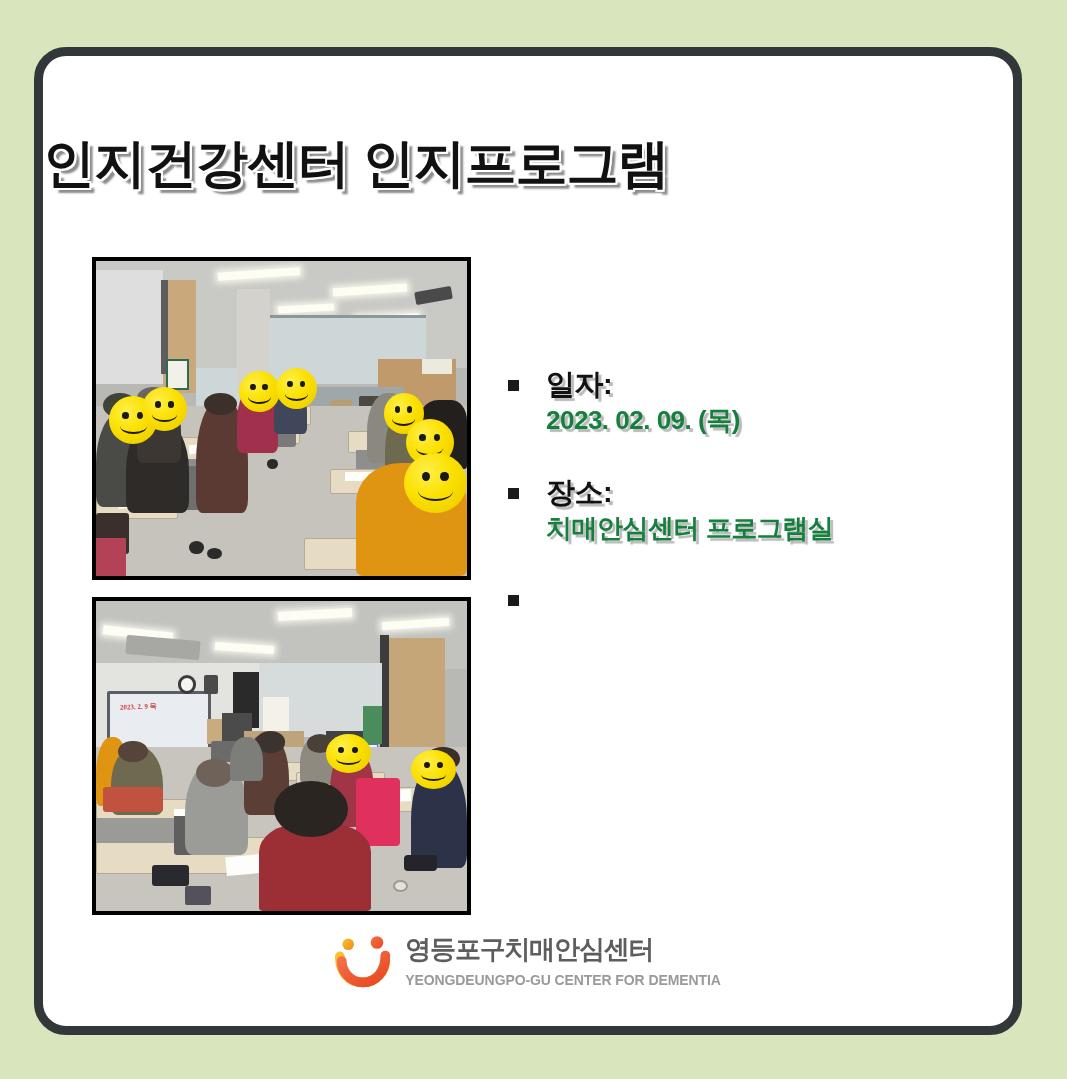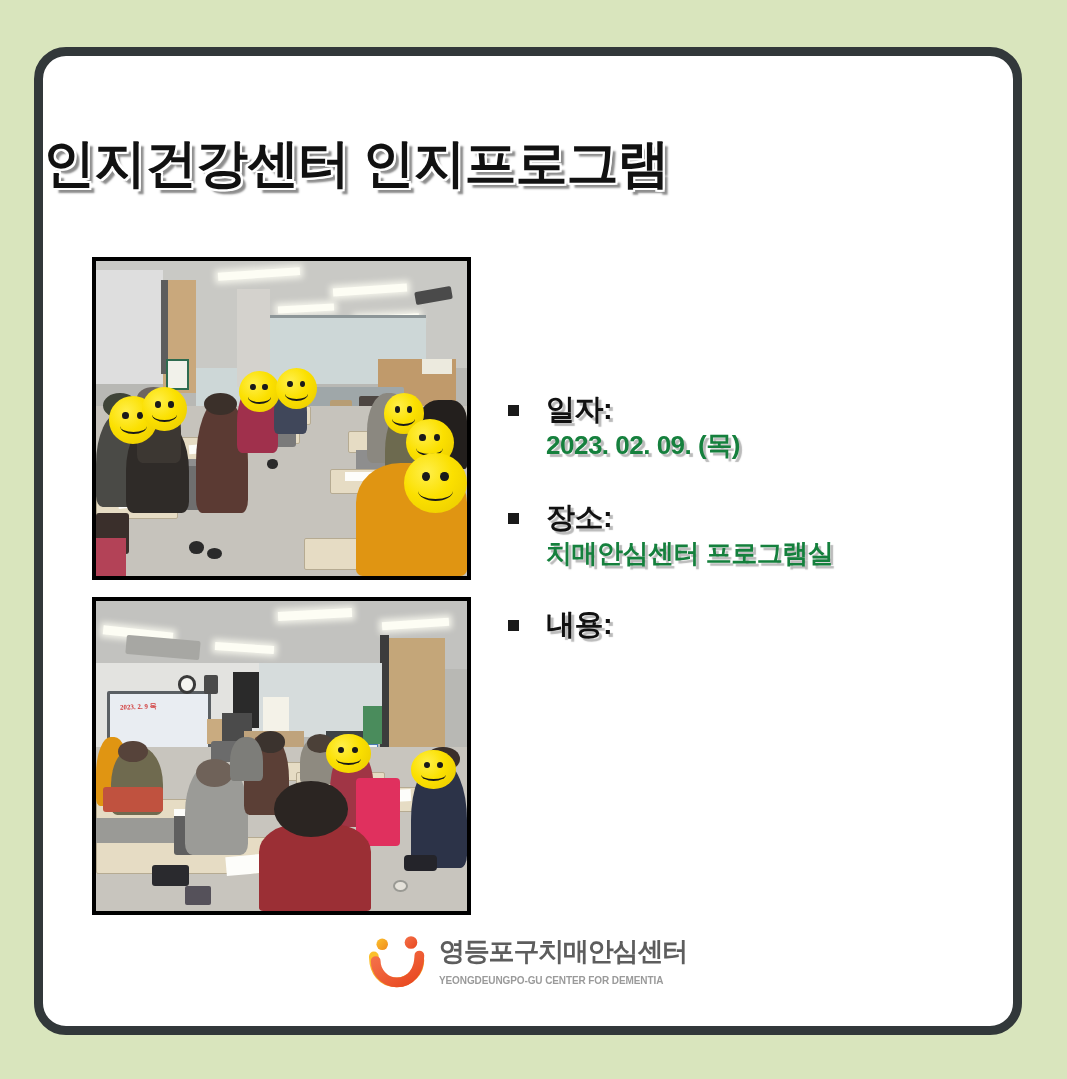--- a/index.html
+++ b/index.html
@@ -92,21 +92,21 @@
     font-family: "Liberation Serif", serif;
     font-weight: bold;
     line-height: 1.15;
     transform: rotate(-2deg);
     white-space: pre-line;
   }
 
   
   .info {
     position: absolute;
-    left: 457px; top: 335px;
+    left: 457px; top: 310px;
     width: 470px;
   }
   .info-item { position: relative; padding-left: 46px; margin-bottom: 36px; }
   .info-item:last-child { margin-bottom: 0; }
   .bullet {
     position: absolute;
     left: 8px; top: 14px;
     width: 11px; height: 11px;
     background: #1a1a1a;
   }
@@ -132,22 +132,22 @@
     align-items: center;
     gap: 12px;
   }
   .logo-mark { width: 58px; height: 52px; flex: none; }
   .logo-text { display: flex; flex-direction: column; }
   .logo-ko {
     font-size: 26px; font-weight: bold; color: #5d5d5d;
     letter-spacing: -1.2px; line-height: 1.05;
   }
   .logo-en {
-    font-size: 10px; font-weight: bold; color: #9a9a9a;
-    letter-spacing: -0.1px; margin-top: 9px;
+    font-size: 14px; font-weight: bold; color: #9a9a9a;
+    letter-spacing: -0.1px; margin-top: 9px; text-align: right;
   }
 </style>
 </head>
 <body>
 
 <div class="card">
 
   <div class="title">인지건강센터 인지프로그램</div>
 
   <div class="photo photo-top">
@@ -365,21 +365,20 @@
     </div>
 
     <div class="info-item">
       <span class="bullet"></span>
       <div class="info-head">장소:</div>
       <div class="info-sub">치매안심센터 프로그램실</div>
     </div>
 
     <div class="info-item">
       <span class="bullet"></span>
-      <div class="info-head">내용:</div>
     </div>
 
   </div>
 
   <div class="footer">
     <svg class="logo-mark" viewBox="0 0 62 56">
       <defs>
         <linearGradient id="gl" x1="0" y1="0" x2="1" y2="1">
           <stop offset="0%" stop-color="#fbc02d"></stop>
           <stop offset="100%" stop-color="#f08a1c"></stop>

